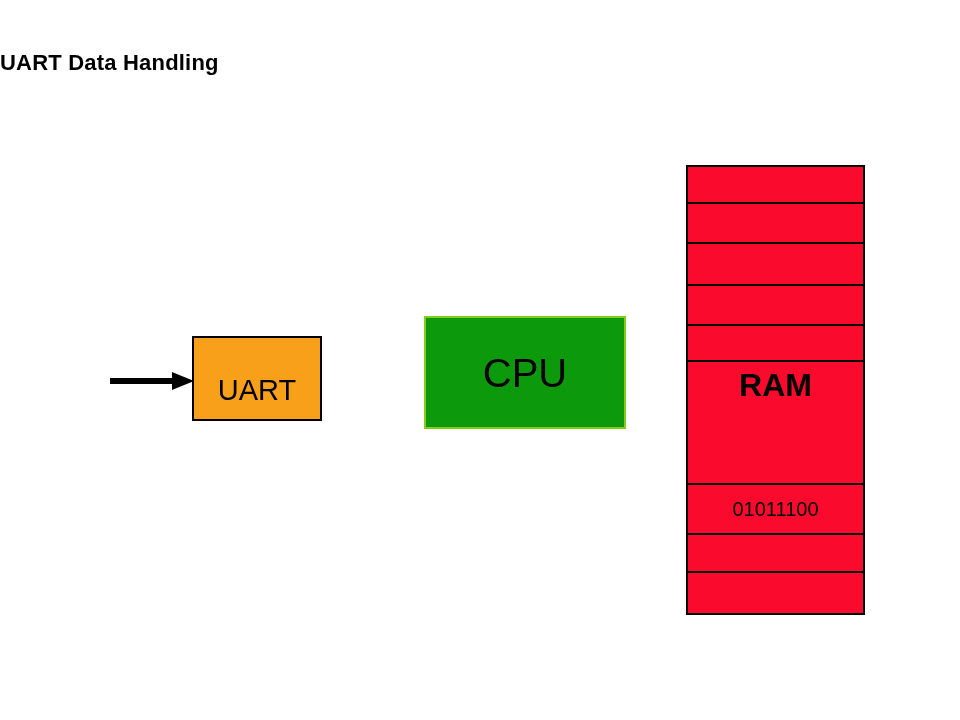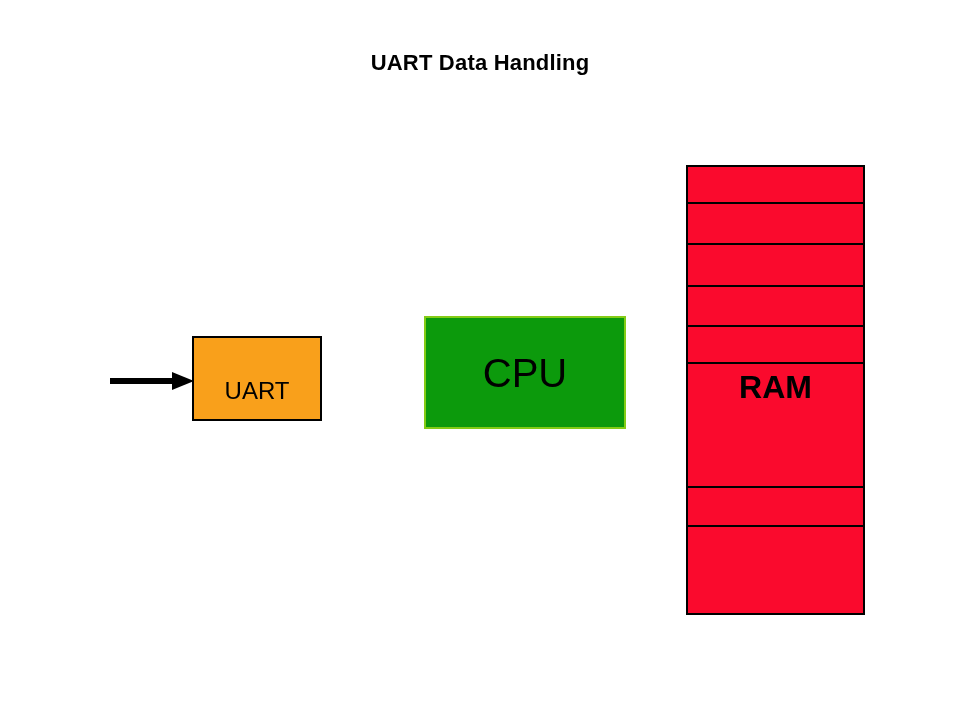--- a/index.html
+++ b/index.html
@@ -15,42 +15,41 @@
     width: 960px;
     height: 720px;
     background: #ffffff;
     overflow: hidden;
   }
   .title {
     position: absolute;
     left: 0;
     top: 50px;
     width: 960px;
-    text-align: center;
     font-size: 22px;
     font-weight: bold;
     color: #000000;
     letter-spacing: 0.2px;
   }
   
   .uart-box {
     position: absolute;
     left: 192px;
     top: 336px;
     width: 130px;
     height: 85px;
     background: #f9a01b;
     border: 2px solid #000000;
     box-sizing: border-box;
     display: flex;
     align-items: center;
     justify-content: center;
   }
   .uart-label {
-    font-size: 24px;
+    font-size: 29px;
     color: #000000;
     line-height: 1;
     margin-top: 24px;
   }
   
   .arrow {
     position: absolute;
     left: 108px;
     top: 368px;
     width: 86px;
@@ -148,20 +147,23 @@
     </div>
     <div class="ram-cell" style="height:40px;">
       <span class="ram-cell-label"></span>
     </div>
     <div class="ram-cell" style="height:37px;">
       <span class="ram-cell-label"></span>
     </div>
     <div class="ram-cell" style="height:124px;">
       <span class="ram-cell-label title-label">RAM</span>
     </div>
+    <div class="ram-cell" style="height:50px;">
+      <span class="ram-cell-label binary-label">01011100</span>
+    </div>
     <div class="ram-cell" style="height:39px;">
       <span class="ram-cell-label"></span>
     </div>
     <div class="ram-cell" style="height:40px;">
       <span class="ram-cell-label"></span>
     </div>
 
   </div>
 
 </div>

